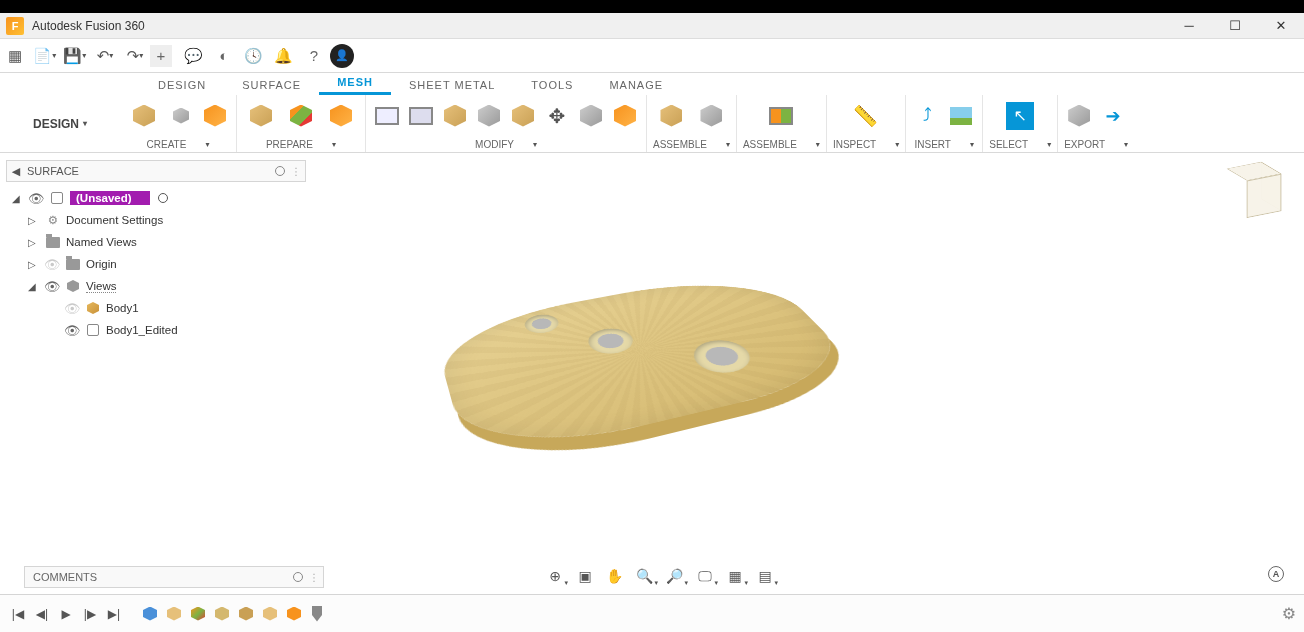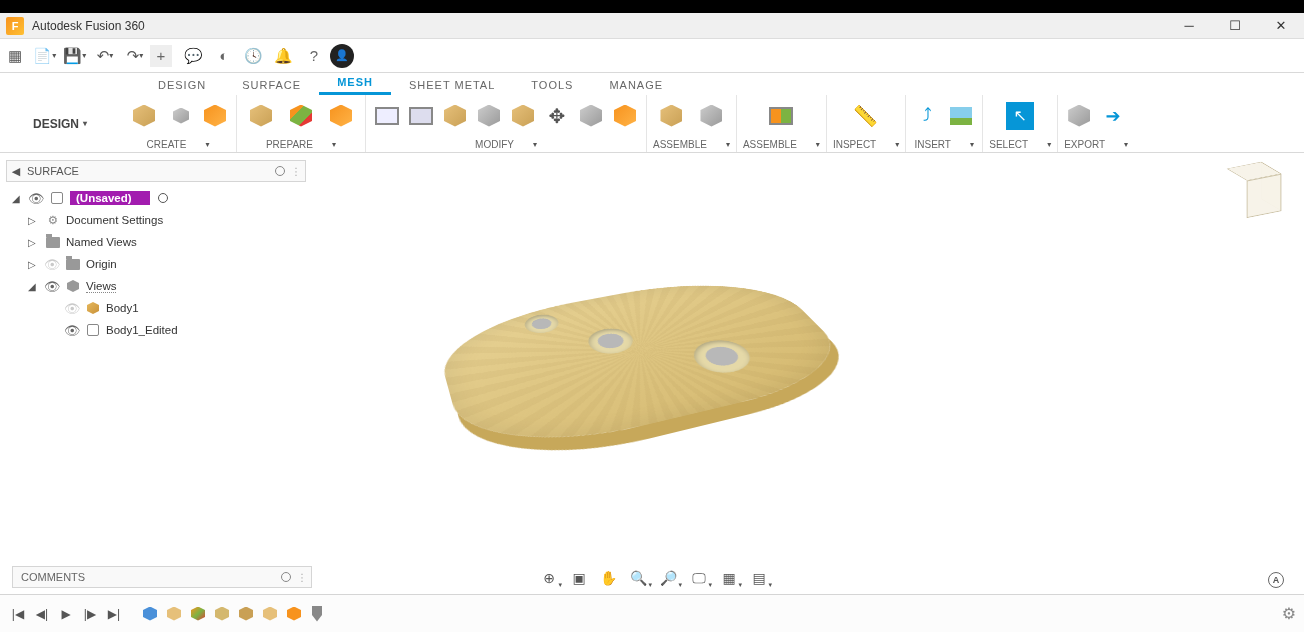--- a/index.html
+++ b/index.html
@@ -84,21 +84,21 @@
 
 .model{ position:absolute; left:140px; top:80px; width:420px; height:300px;}
 .model-body { width: 380px; height: 220px; background: linear-gradient(160deg, #e8d396, #d4b86e); position: relative; border-radius: 40% 45% 35% 40%; transform: perspective(800px) rotateX(55deg) rotateZ(-20deg); box-shadow: 0 20px 0 -2px #c7a85a, inset 0 0 30px rgba(0,0,0,0.08); }
 .hole{ position:absolute; background:radial-gradient(circle,#b8b8b8 0 40%,#e5d9a8 42% 100%); border-radius:50%; box-shadow: inset 0 3px 6px rgba(0,0,0,0.25);}
 .h1{ width:55px;height:55px; left:235px; top:120px;}
 .h2{ width:45px;height:45px; left:145px; top:62px;}
 .h3{ width:35px;height:35px; left:92px; top:12px;}
 .mesh-lines{ position:absolute; inset:0; background: repeating-conic-gradient(from 0deg at 50% 50%, rgba(150,120,60,0.12) 0deg 4deg, transparent 4deg 8deg); border-radius:inherit; opacity:0.6;}
 
 
-.comments{ position:absolute; left:12px; bottom:44px; right:8px; height:22px; display:flex; align-items:flex-end; }
+.comments{ position:absolute; left:24px; bottom:44px; right:8px; height:22px; display:flex; align-items:flex-start; }
 .comments-left{ display:flex; align-items:center; width:300px; background:#f9f9f9; border:1px solid #d5d5d5; height:22px; font-size:11px; color:#666;}
 .comments-left .txt{ flex:1; padding-left:8px;}
 .nav-tools{ position:absolute; left:50%; transform:translateX(-50%); display:flex; gap:6px;}
 .nav-btn{ width:24px;height:20px; display:flex; align-items:center; justify-content:center; color:#555; font-size:14px; position:relative;}
 .nav-btn .dd{ font-size:7px; position:absolute; right:-1px; bottom:-1px; color:#555;}
 .a-badge{ position:absolute; right:12px; width:16px;height:16px; border:1.5px solid #666; border-radius:50%; display:flex; align-items:center; justify-content:center; font-size:9px; font-weight:bold; color:#555;}
 
 
 .timeline{ position:absolute; left:0; bottom:0; right:0; height:38px; background:#fcfcfc; border-top:1px solid #d5d5d5; display:flex; align-items:center; padding:0 8px; gap:4px;}
 .tl-btn{ width:20px;height:20px; display:flex; align-items:center; justify-content:center; color:#555; font-size:12px;}

